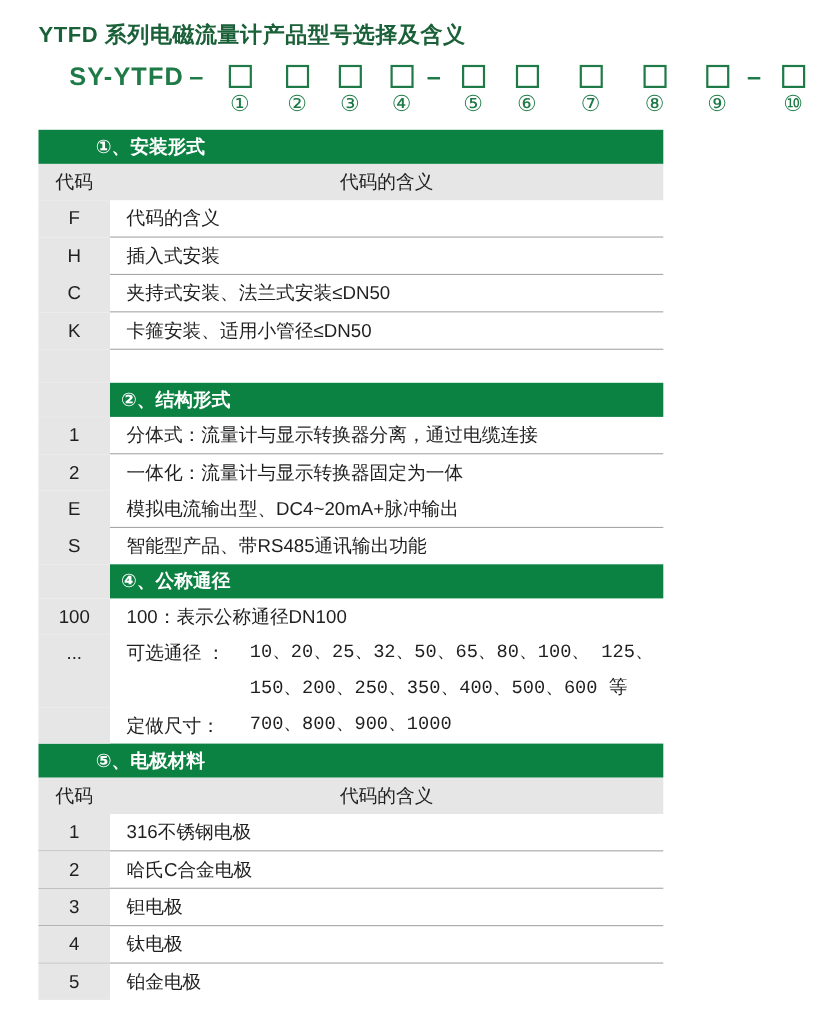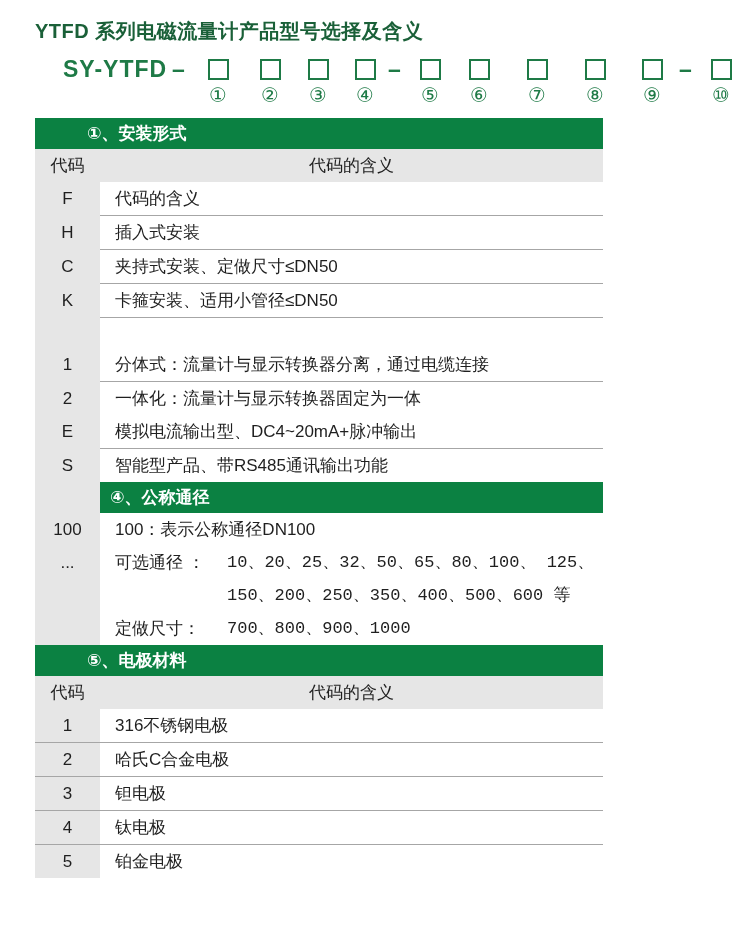--- a/index.html
+++ b/index.html
@@ -127,31 +127,35 @@
     <div class="row sep-c">
       <div class="code-cell">F</div>
       <div class="text-cell">代码的含义</div>
     </div>
     <div class="row sep-c">
       <div class="code-cell">H</div>
       <div class="text-cell">插入式安装</div>
     </div>
     <div class="row sep-c">
       <div class="code-cell">C</div>
-      <div class="text-cell">夹持式安装、定做尺寸≤DN50</div>
+      <div class="text-cell">夹持式安装、法兰式安装≤DN50</div>
     </div>
     <div class="row sep-c">
       <div class="code-cell">K</div>
       <div class="text-cell">卡箍安装、适用小管径≤DN50</div>
     </div>
     <div class="row empty">
       <div class="code-cell"></div>
       <div class="text-cell"></div>
     </div>
 
+    <div class="bar-row">
+      <div class="gutter"></div>
+      <div class="bar">②、结构形式</div>
+    </div>
     <div class="row sep-c">
       <div class="code-cell">1</div>
       <div class="text-cell">分体式：流量计与显示转换器分离，通过电缆连接</div>
     </div>
     <div class="row">
       <div class="code-cell">2</div>
       <div class="text-cell">一体化：流量计与显示转换器固定为一体</div>
     </div>
 
     <div class="row sep-c">

